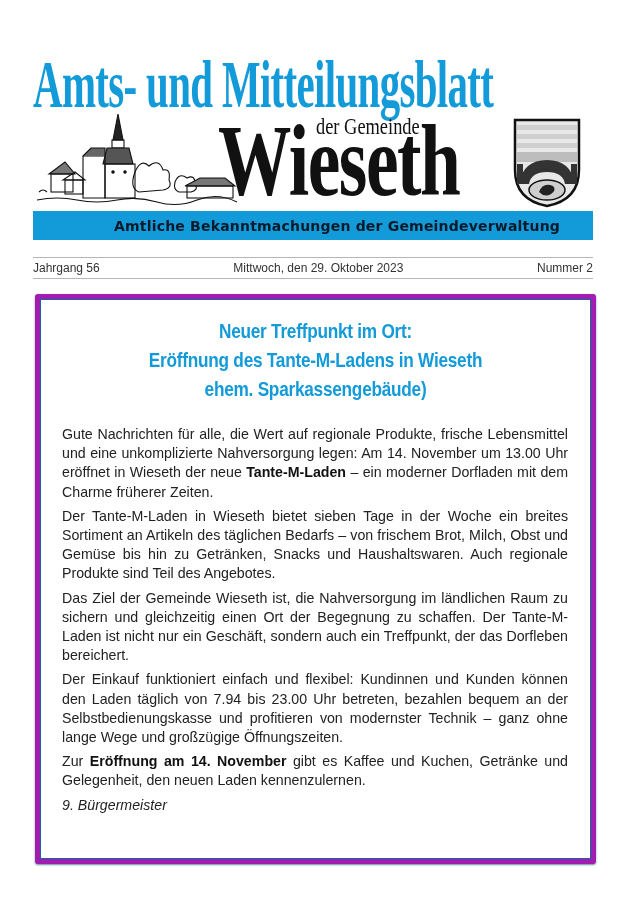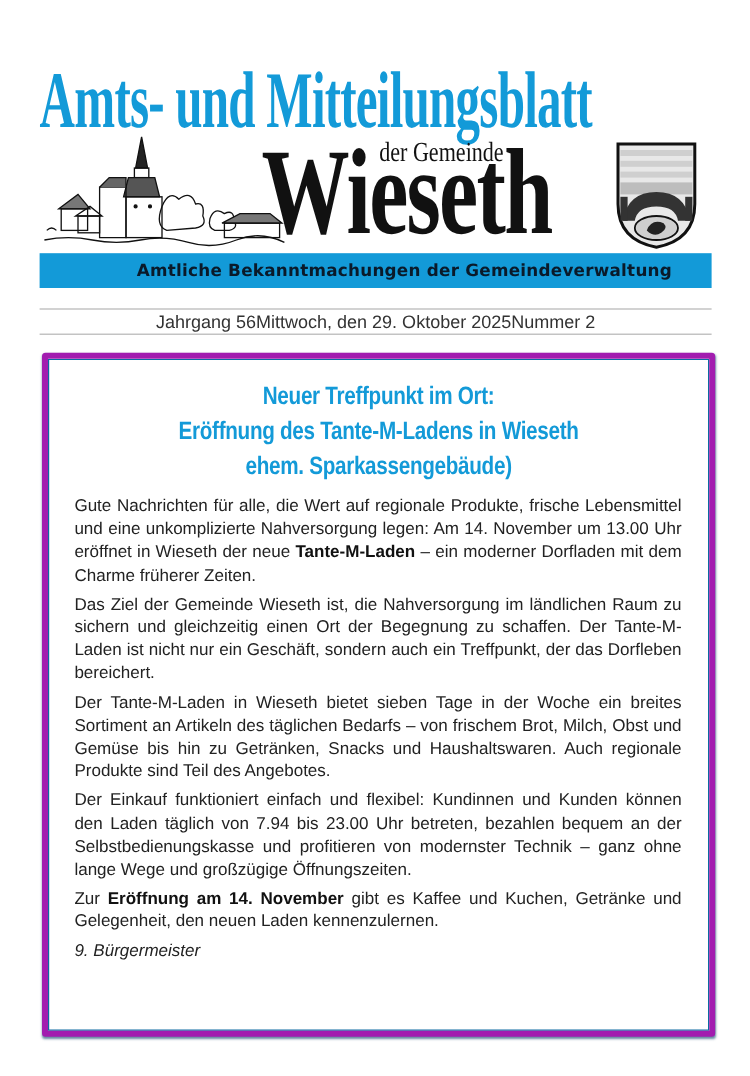--- a/index.html
+++ b/index.html
@@ -31,38 +31,38 @@
     position:absolute; left:33px; top:211px; width:560px; height:29px; background:#139ad8;
     display:flex; align-items:center; justify-content:center;
   }
   .subtitle-bar span {
     font-family:"DejaVu Sans", sans-serif; font-weight:bold; color:#0a1a2a; font-size:14px;
     letter-spacing:0.2px; white-space:nowrap;margin-left:48px;
   }
   .issue-line {
     position:absolute; left:33px; top:257px; width:560px; height:16px;
     border-top:1px solid #b5b5b5; border-bottom:1px solid #b5b5b5;
-    font-size:15px; color:#333; display:flex; justify-content:center; align-items:center;
+    font-size:12px; color:#333; display:flex; justify-content:space-between; align-items:center;
     padding:2px 0;
   }
   .notice-box {
     position:absolute; left:35px; top:294px; width:551px; height:560px;
     border:5px solid #a21caf; border-radius:3px;
     box-shadow: inset 0 0 0 1px #0c6aa2, 0 1px 2px rgba(0,60,100,0.6);
     background:#fff;
   }
   .notice-heading {
     position:absolute; left:0; top:17px; width:100%; text-align:center;
     font-family:"Liberation Sans", sans-serif; font-weight:bold; color:#139ad8;
     font-size:21px; line-height:29px;
     transform-origin:center top; transform:scaleX(0.82);
     letter-spacing:-0.3px;
   }
   .notice-body {
-    position:absolute; left:22px; top:114px; width:506px;
+    position:absolute; left:22px; top:126px; width:506px;
     font-size:14.2px; line-height:19.2px; color:#222;
   }
   .notice-body p { margin:0 0 5px 0; text-align:justify; }
   .notice-body b { color:#111; }
   .signature { font-style:italic; margin:0; }
 </style>
 </head>
 <body>
 
 <div class="masthead-title">Amts- und Mitteilungsblatt</div>
@@ -111,36 +111,36 @@
   <ellipse cx="34" cy="72" rx="18" ry="10" fill="#cfcfcf" stroke="#111" stroke-width="1.5"></ellipse>
   <path d="M26 74 q4 -10 14 -6 q4 4 -2 8 q-6 4 -12 -2 Z" fill="#222"></path>
 </svg>
 
 <div class="subtitle-bar">
   <span>Amtliche Bekanntmachungen der Gemeindeverwaltung</span>
 </div>
 
 <div class="issue-line">
   <span>Jahrgang 56</span>
-  <span>Mittwoch, den 29. Oktober 2025</span>
+  <span>Mittwoch, den 29. Oktober 2023</span>
   <span>Nummer 2</span>
 </div>
 
 <div class="notice-box">
   <div class="notice-heading">
     <div>Neuer Treffpunkt im Ort:</div>
     <div>Eröffnung des Tante-M-Ladens in Wieseth</div>
     <div>ehem. Sparkassengebäude)</div>
   </div>
 
   <div class="notice-body">
     <p>
       <span>Gute Nachrichten für alle, die Wert auf regionale Produkte, frische Lebensmittel und eine unkomplizierte Nahversorgung legen: Am 14. November um 13.00 Uhr eröffnet in Wieseth der neue </span><b>Tante-M-Laden</b><span> – ein moderner Dorfladen mit dem Charme früherer Zeiten.</span>
     </p>
+    <p>Der Tante-M-Laden in Wieseth bietet sieben Tage in der Woche ein breites Sortiment an Artikeln des täglichen Bedarfs – von frischem Brot, Milch, Obst und Gemüse bis hin zu Getränken, Snacks und Haushaltswaren. Auch regionale Produkte sind Teil des Angebotes.</p>
     <p>Das Ziel der Gemeinde Wieseth ist, die Nahversorgung im ländlichen Raum zu sichern und gleichzeitig einen Ort der Begegnung zu schaffen. Der Tante-M-Laden ist nicht nur ein Geschäft, sondern auch ein Treffpunkt, der das Dorfleben bereichert.</p>
-    <p>Der Tante-M-Laden in Wieseth bietet sieben Tage in der Woche ein breites Sortiment an Artikeln des täglichen Bedarfs – von frischem Brot, Milch, Obst und Gemüse bis hin zu Getränken, Snacks und Haushaltswaren. Auch regionale Produkte sind Teil des Angebotes.</p>
     <p>Der Einkauf funktioniert einfach und flexibel: Kundinnen und Kunden können den Laden täglich von 7.94 bis 23.00 Uhr betreten, bezahlen bequem an der Selbstbedienungskasse und profitieren von modernster Technik – ganz ohne lange Wege und großzügige Öffnungszeiten.</p>
     <p>
       <span>Zur </span><b>Eröffnung am 14. November</b><span> gibt es Kaffee und Kuchen, Getränke und Gelegenheit, den neuen Laden kennenzulernen.</span>
     </p>
     <p class="signature">9. Bürgermeister</p>
   </div>
 </div>
 
 </body></html>

